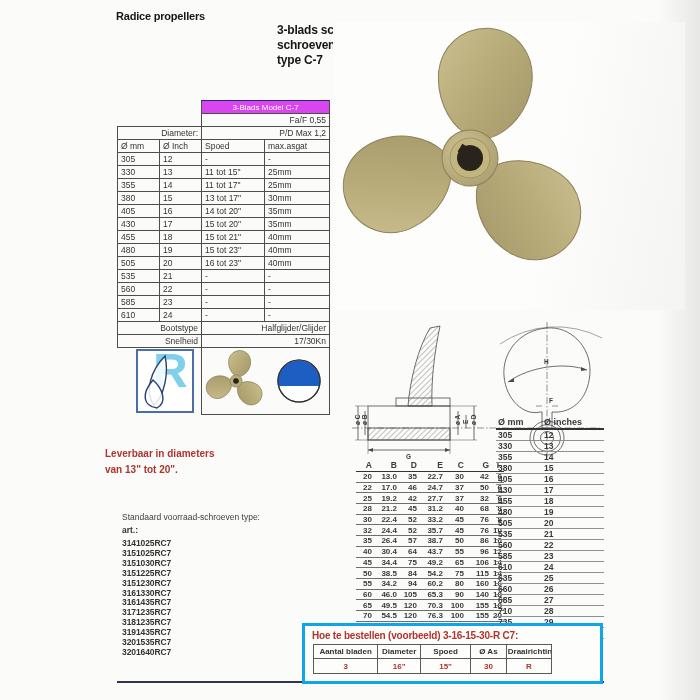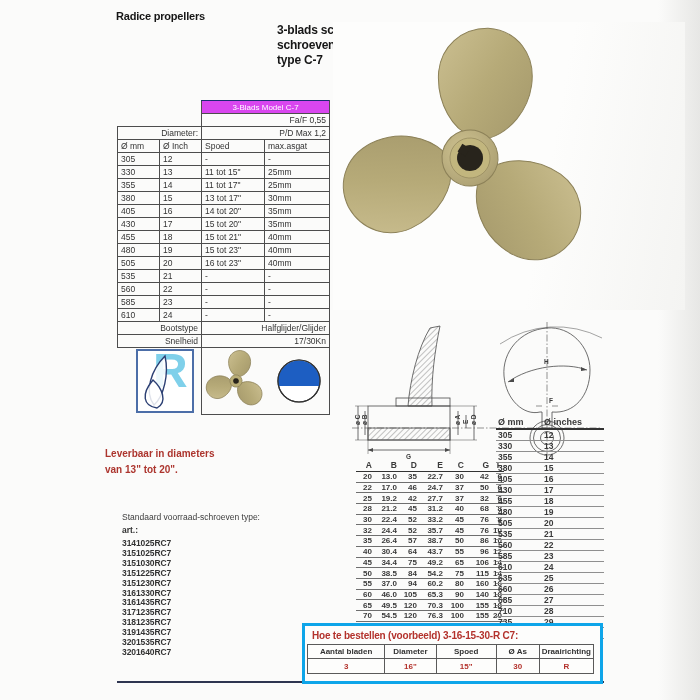--- a/index.html
+++ b/index.html
@@ -52,21 +52,21 @@
   
   #size-table{left:496px;top:417px;}
   #size-table table{border-collapse:collapse;table-layout:fixed;width:108px;font-size:8.5px;font-weight:bold;color:#3a3a3a;}
   #size-table th{border-bottom:2px solid #333;text-align:left;padding:0 2px 1px;font-size:9px;}
   #size-table td{border-bottom:1px solid #8f8f8f;text-align:left;height:9.6px;padding:0 2px;}
 
   
   #order-box{left:302px;top:623px;width:301px;height:61px;border:3px solid #0ea5e9;
     background:#fdfdfc;box-sizing:border-box;}
   #order-title{color:#b3322c;font-weight:bold;font-size:10px;margin:4px 0 3px 7px;letter-spacing:-0.2px;}
-  #order-box table{border-collapse:collapse;width:287px;margin:0 2px;font-size:8px;table-layout:fixed;}
+  #order-box table{border-collapse:collapse;width:239px;margin:0 8px;font-size:8px;table-layout:fixed;}
   #order-box th{border:1px solid #5a5a5a;font-weight:bold;color:#333;height:11px;text-align:center;white-space:nowrap;overflow:hidden;}
   #order-box td{border:1px solid #5a5a5a;color:#b3322c;font-weight:bold;text-align:center;height:12px;}
 
   #bottom-rule{left:117px;top:681px;width:487px;height:2px;background:#2e3550;}
   #scan-edge{right:0;top:0;width:42px;height:700px;
     background:linear-gradient(to right,rgba(231,231,229,0),#e7e7e5);}
 </style>
 </head>
 <body>
 
@@ -449,21 +449,21 @@
           <td>50</td>
           <td>38.5</td>
           <td>84</td>
           <td>54.2</td>
           <td>75</td>
           <td>115</td>
           <td>14</td>
         </tr>
         <tr>
           <td>55</td>
-          <td>37.0</td>
+          <td>34.2</td>
           <td>94</td>
           <td>60.2</td>
           <td>80</td>
           <td>160</td>
           <td>16</td>
         </tr>
         <tr>
           <td>60</td>
           <td>46.0</td>
           <td>105</td>

